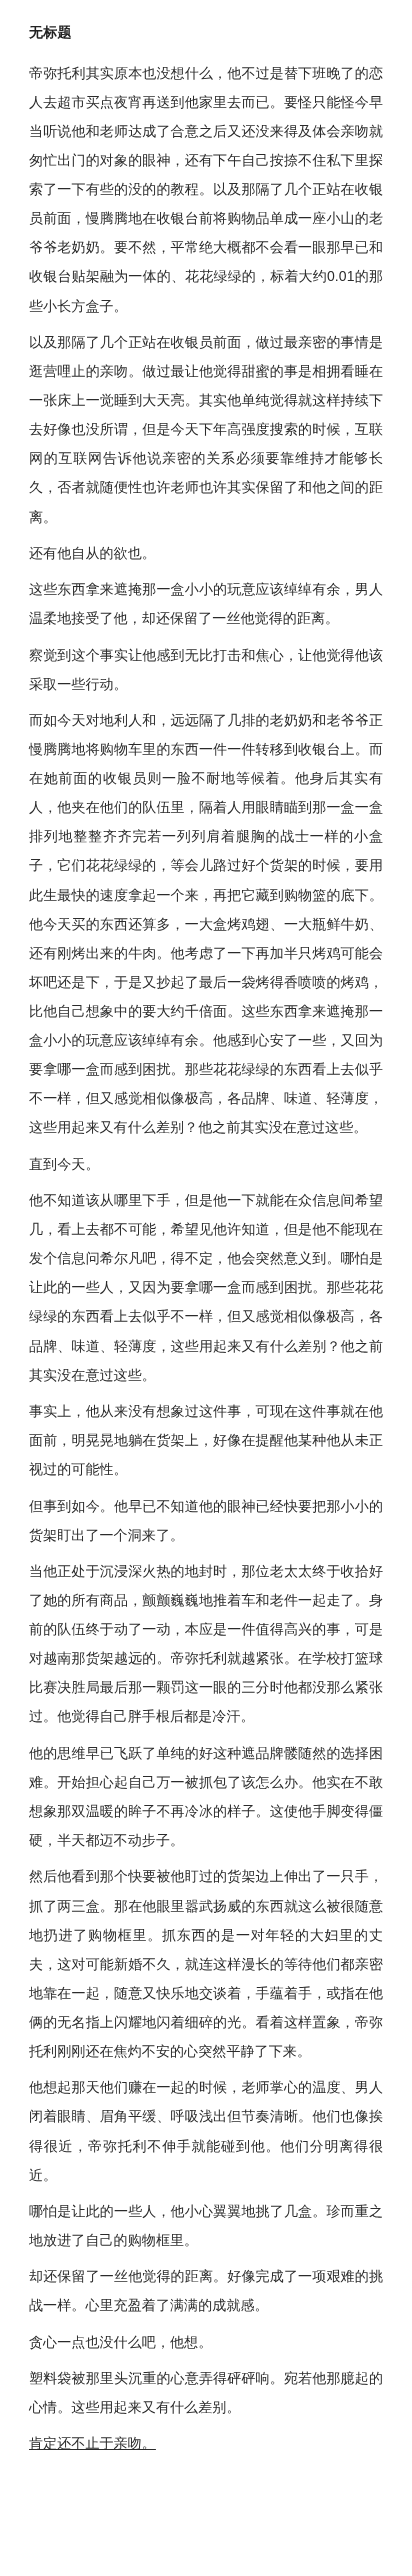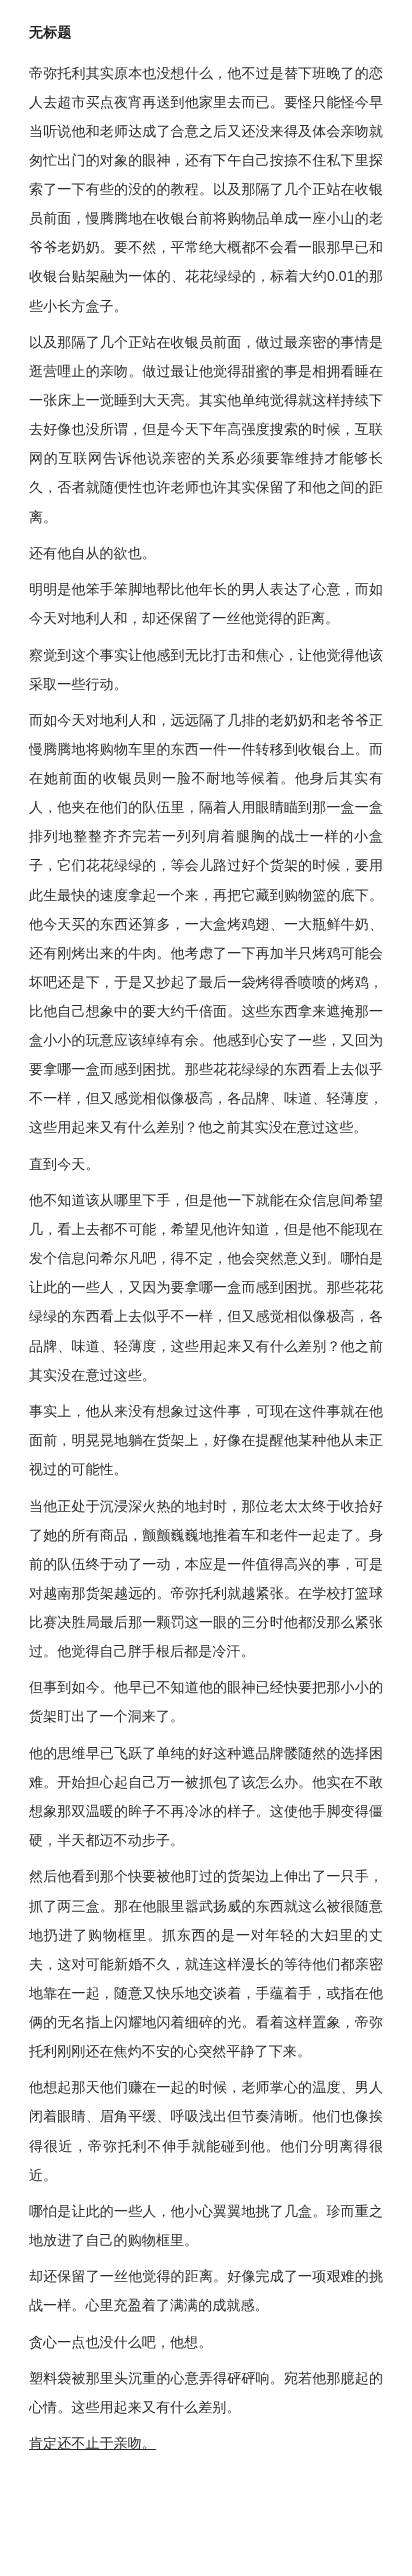--- a/index.html
+++ b/index.html
@@ -47,28 +47,28 @@
 </style>
 </head>
 <body>
 
 <div class="page">
   <h1 class="doc-title">无标题</h1>
   <div class="body-text">
     <p>帝弥托利其实原本也没想什么，他不过是替下班晚了的恋人去超市买点夜宵再送到他家里去而已。要怪只能怪今早当听说他和老师达成了合意之后又还没来得及体会亲吻就匆忙出门的对象的眼神，还有下午自己按捺不住私下里探索了一下有些的没的的教程。以及那隔了几个正站在收银员前面，慢腾腾地在收银台前将购物品单成一座小山的老爷爷老奶奶。要不然，平常绝大概都不会看一眼那早已和收银台贴架融为一体的、花花绿绿的，标着大约0.01的那些小长方盒子。</p>
     <p>以及那隔了几个正站在收银员前面，做过最亲密的事情是逛营哩止的亲吻。做过最让他觉得甜蜜的事是相拥看睡在一张床上一觉睡到大天亮。其实他单纯觉得就这样持续下去好像也没所谓，但是今天下年高强度搜索的时候，互联网的互联网告诉他说亲密的关系必须要靠维持才能够长久，否者就随便性也许老师也许其实保留了和他之间的距离。</p>
     <p>还有他自从的欲也。</p>
-    <p>明明是他笨手笨脚地帮比他年长的男人表达了心意，而如今天对地利人和，却还保留了一丝他觉得的距离。</p>
+    <p>这些东西拿来遮掩那一盒小小的玩意应该绰绰有余，男人温柔地接受了他，却还保留了一丝他觉得的距离。</p>
     <p>察觉到这个事实让他感到无比打击和焦心，让他觉得他该采取一些行动。</p>
     <p>而如今天对地利人和，远远隔了几排的老奶奶和老爷爷正慢腾腾地将购物车里的东西一件一件转移到收银台上。而在她前面的收银员则一脸不耐地等候着。他身后其实有人，他夹在他们的队伍里，隔着人用眼睛瞄到那一盒一盒排列地整整齐齐完若一列列肩着腿胸的战士一样的小盒子，它们花花绿绿的，等会儿路过好个货架的时候，要用此生最快的速度拿起一个来，再把它藏到购物篮的底下。他今天买的东西还算多，一大盒烤鸡翅、一大瓶鲜牛奶、还有刚烤出来的牛肉。他考虑了一下再加半只烤鸡可能会坏吧还是下，于是又抄起了最后一袋烤得香喷喷的烤鸡，比他自己想象中的要大约千倍面。这些东西拿来遮掩那一盒小小的玩意应该绰绰有余。他感到心安了一些，又回为要拿哪一盒而感到困扰。那些花花绿绿的东西看上去似乎不一样，但又感觉相似像极高，各品牌、味道、轻薄度，这些用起来又有什么差别？他之前其实没在意过这些。</p>
     <p>直到今天。</p>
     <p>他不知道该从哪里下手，但是他一下就能在众信息间希望几，看上去都不可能，希望见他许知道，但是他不能现在发个信息问希尔凡吧，得不定，他会突然意义到。哪怕是让此的一些人，又因为要拿哪一盒而感到困扰。那些花花绿绿的东西看上去似乎不一样，但又感觉相似像极高，各品牌、味道、轻薄度，这些用起来又有什么差别？他之前其实没在意过这些。</p>
     <p>事实上，他从来没有想象过这件事，可现在这件事就在他面前，明晃晃地躺在货架上，好像在提醒他某种他从未正视过的可能性。</p>
+    <p>但事到如今。他早已不知道他的眼神已经快要把那小小的货架盯出了一个洞来了。</p>
     <p>当他正处于沉浸深火热的地封时，那位老太太终于收拾好了她的所有商品，颤颤巍巍地推着车和老件一起走了。身前的队伍终于动了一动，本应是一件值得高兴的事，可是对越南那货架越远的。帝弥托利就越紧张。在学校打篮球比赛决胜局最后那一颗罚这一眼的三分时他都没那么紧张过。他觉得自己胖手根后都是冷汗。</p>
-    <p>但事到如今。他早已不知道他的眼神已经快要把那小小的货架盯出了一个洞来了。</p>
     <p>他的思维早已飞跃了单纯的好这种遮品牌髅随然的选择困难。开始担心起自己万一被抓包了该怎么办。他实在不敢想象那双温暖的眸子不再冷冰的样子。这使他手脚变得僵硬，半天都迈不动步子。</p>
     <p>然后他看到那个快要被他盯过的货架边上伸出了一只手，抓了两三盒。那在他眼里嚣武扬威的东西就这么被很随意地扔进了购物框里。抓东西的是一对年轻的大妇里的丈夫，这对可能新婚不久，就连这样漫长的等待他们都亲密地靠在一起，随意又快乐地交谈着，手蕴着手，或指在他俩的无名指上闪耀地闪着细碎的光。看着这样置象，帝弥托利刚刚还在焦灼不安的心突然平静了下来。</p>
     <p>他想起那天他们赚在一起的时候，老师掌心的温度、男人闭着眼睛、眉角平缓、呼吸浅出但节奏清晰。他们也像挨得很近，帝弥托利不伸手就能碰到他。他们分明离得很近。</p>
     <p>哪怕是让此的一些人，他小心翼翼地挑了几盒。珍而重之地放进了自己的购物框里。</p>
     <p>却还保留了一丝他觉得的距离。好像完成了一项艰难的挑战一样。心里充盈着了满满的成就感。</p>
     <p>贪心一点也没什么吧，他想。</p>
     <p>塑料袋被那里头沉重的心意弄得砰砰响。宛若他那臆起的心情。这些用起来又有什么差别。</p>
     <p class="tight">肯定还不止于亲吻。</p>
   </div>
 </div>

